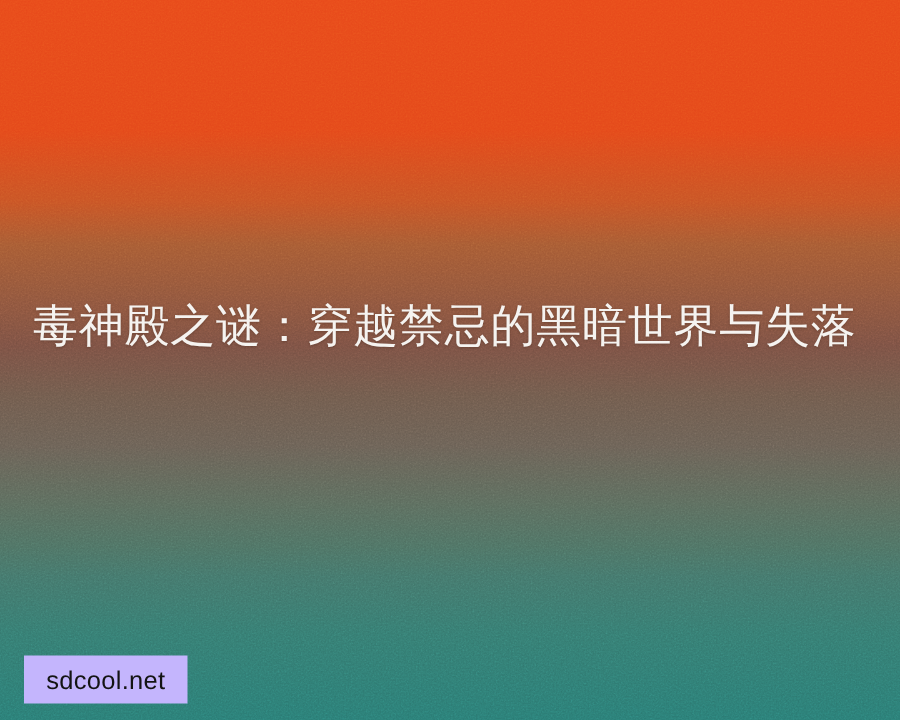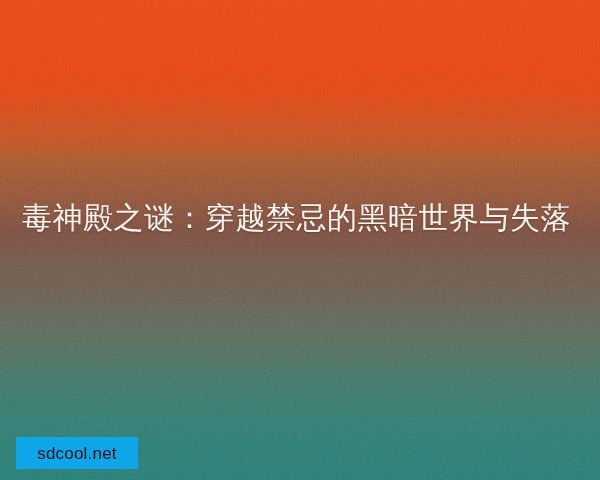--- a/index.html
+++ b/index.html
@@ -69,26 +69,26 @@
     letter-spacing: 0.5px;
     text-shadow: 0 1px 2px rgba(40, 20, 10, 0.28);
     font-family: "Liberation Sans", "DejaVu Sans", sans-serif;
   }
 
   
   .watermark-badge {
     position: absolute;
     left: 16px;
     top: 437px;
-    width: 122px;
+    width: 109px;
     height: 32px;
     display: flex;
     align-items: center;
     justify-content: center;
-    background: #0ea5e9;
+    background: #c4b5fd;
     color: #141414;
     font-size: 17px;
     line-height: 1;
     letter-spacing: 0.2px;
     font-family: "Liberation Sans", "DejaVu Sans", sans-serif;
     box-sizing: border-box;
   }
 </style>
 </head>
 <body>

